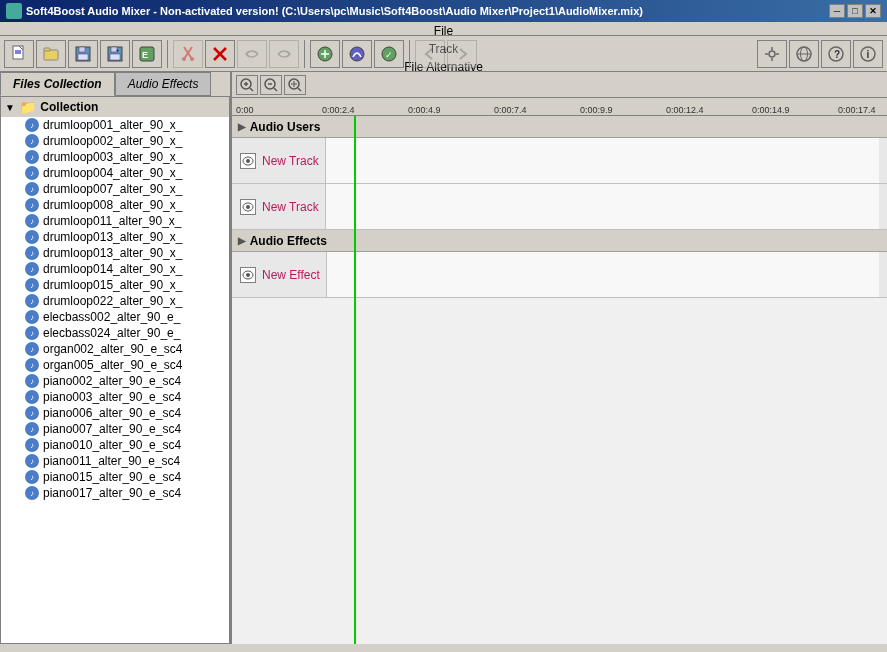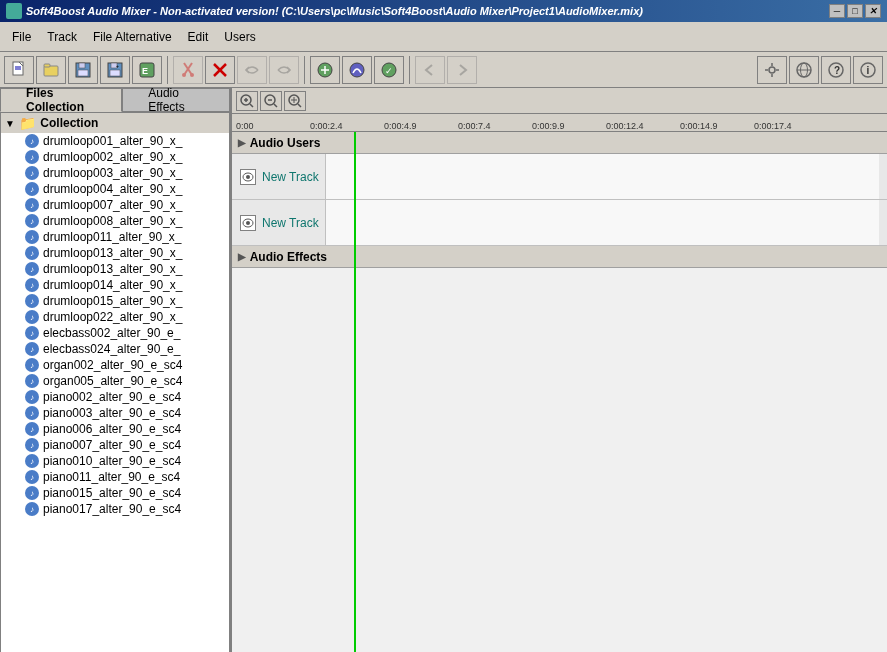--- a/index.html
+++ b/index.html
@@ -8,35 +8,35 @@
     
     .title-bar {
       background: linear-gradient(to right, #0a246a, #3a6ea5);
       color: white;
       height: 22px;
       display: flex;
       align-items: center;
       padding: 0 6px;
       font-size: 11px;
       font-weight: bold;
-      font-style: italic;
     }
     .title-bar-icon { width: 16px; height: 16px; margin-right: 4px; background: #4a9; border-radius: 2px; }
     .title-bar-buttons { margin-left: auto; display: flex; gap: 2px; }
     .title-bar-btn { width: 16px; height: 14px; background: #c0c0c0; border: 1px solid #808080; font-size: 9px; display: flex; align-items: center; justify-content: center; cursor: pointer; color: #000; }
 
     
     .menu-bar {
       background: #d4d0c8;
-      height: 30px;
+      height: 14px;
       display: flex;
       align-items: center;
       padding: 0 4px;
       border-bottom: 1px solid #808080;
       font-size: 12px;
+      flex-direction: column;
     }
     .menu-item { padding: 2px 8px; cursor: pointer; }
 
     
     .toolbar {
       background: #d4d0c8;
       height: 36px;
       display: flex;
       align-items: center;
       padding: 2px 4px;
@@ -67,26 +67,26 @@
       display: flex;
       flex-direction: column;
       background: #d4d0c8;
     }
     .tab-bar {
       display: flex;
       background: #d4d0c8;
       height: 24px;
     }
     .tab {
-      padding: 3px 25px;
+      padding: 3px 12px;
       border: 1px solid #808080;
       cursor: pointer;
       font-size: 12px;
       background: #c0c0c0;
-      display: flex; align-items: center;
+      display: flex; align-items: center; font-style: italic;
     }
     .tab.active {
       background: #d4d0c8;
       border-bottom: 1px solid #d4d0c8;
       font-weight: bold;
       z-index: 1;
     }
     .file-tree {
       flex: 1;
       overflow-y: auto;
@@ -154,21 +154,21 @@
       display: flex;
       align-items: flex-end;
       padding-left: 4px;
       font-size: 10px;
       color: #333;
       position: relative;
       overflow: hidden;
     }
     .ruler-marks {
       display: flex;
-      gap: 4px;
+      gap: 16px;
       width: 100%;
       padding-left: 0;
     }
     .ruler-mark {
       font-size: 9px;
       color: #333;
       width: 70px;
       text-align: left;
       flex-shrink: 0;
     }
@@ -211,21 +211,21 @@
     .track-eye-btn {
       width: 16px; height: 16px;
       border: 1px solid #808080;
       background: white;
       display: flex; align-items: center; justify-content: center;
       cursor: pointer;
       font-size: 10px;
     }
     .track-label {
       font-size: 12px;
-      color: #0f766e;
+      color: #be185d;
     }
     .track-content {
       flex: 1;
       height: 100%;
       background: #f8f8f8;
       border-left: 1px solid #c0c0c0;
     }
 
     
     .cursor-line {
@@ -586,17 +586,27 @@
         </div>
         <span class="track-label">New Track</span>
         <div class="track-content"></div>
       </div>
 
       <div class="section-header">
         <span class="section-arrow">▶</span>
         <span>Audio Effects</span>
       </div>
 
+      <div class="track-row">
+        <div class="track-eye-btn">
+          <svg width="12" height="10" viewBox="0 0 12 10">
+              <ellipse cx="6" cy="5" rx="5" ry="4" fill="none" stroke="#555" stroke-width="1"></ellipse>
+              <circle cx="6" cy="5" r="2" fill="#555"></circle>
+            </svg>
+        </div>
+        <span class="track-label">New Effect</span>
+        <div class="track-content"></div>
+      </div>
 
     </div>
   </div>
 
 </div>
 
 </body></html>

